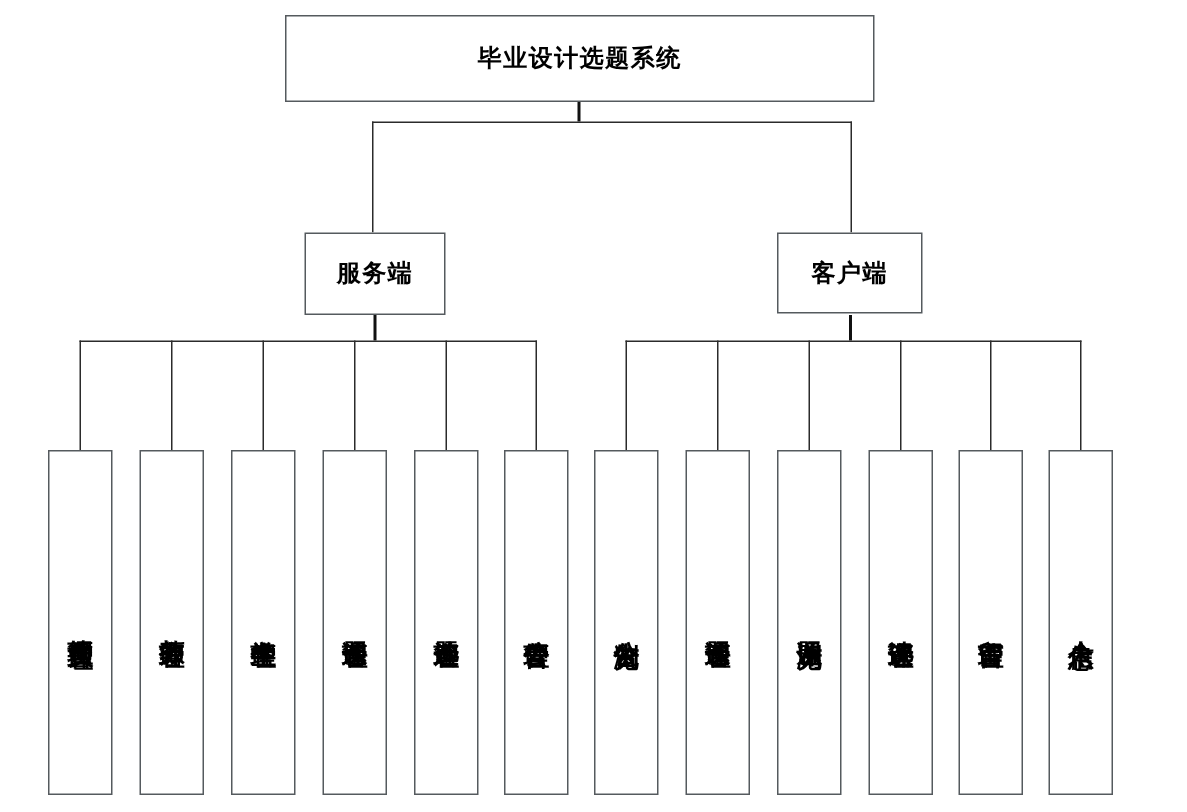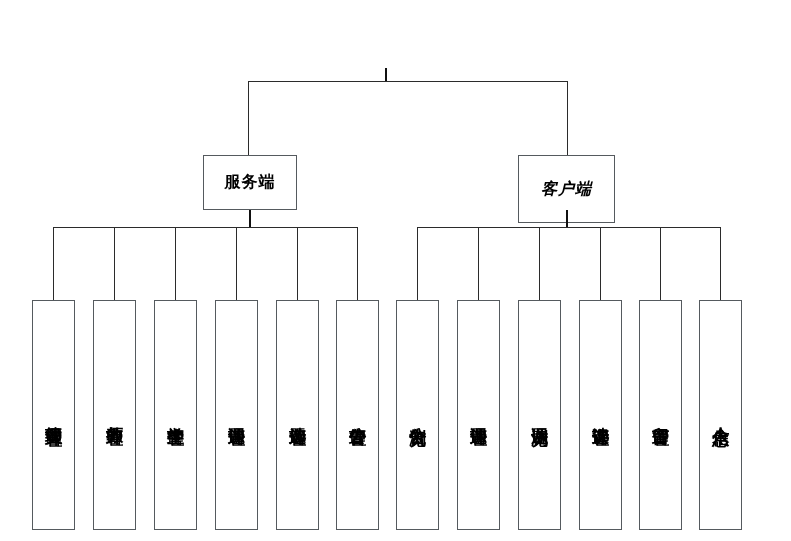--- a/index.html
+++ b/index.html
@@ -61,33 +61,36 @@
     font-family: "Liberation Sans", sans-serif;
     white-space: nowrap;
     letter-spacing: 0.5px;
   }
 </style>
 </head>
 <body>
 
 <div id="canvas">
 
+  <div class="node root" style="left:190px; top:10px; width:393px; height:58px;">
+    <span>毕业设计选题系统</span>
+  </div>
 
   <div class="conn thick-v" style="left:385px; top:68px; height:13px;"></div>
 
   <div class="conn h" style="left:248px; top:81px; width:320px;"></div>
 
   <div class="conn v" style="left:248px; top:81px; height:74px;"></div>
   <div class="conn v" style="left:567px; top:81px; height:74px;"></div>
 
   <div class="node mid" style="left:203px; top:155px; width:94px; height:55px;font-family:Liberation Serif, serif;">
     <span>服务端</span>
   </div>
 
-  <div class="node mid" style="left:518px; top:155px; width:97px; height:68px;font-style:italic;">
+  <div class="node mid" style="left:518px; top:155px; width:97px; height:54px;">
     <span>客户端</span>
   </div>
 
   <div class="conn thick-v" style="left:249px; top:210px; height:17px;"></div>
   <div class="conn h" style="left:53px; top:227px; width:305px;"></div>
 
   <div class="conn thick-v" style="left:566px; top:210px; height:17px;"></div>
   <div class="conn h" style="left:417px; top:227px; width:304px;"></div>
 
   <div class="conn v" style="left:53px;  top:227px; height:73px;"></div>

